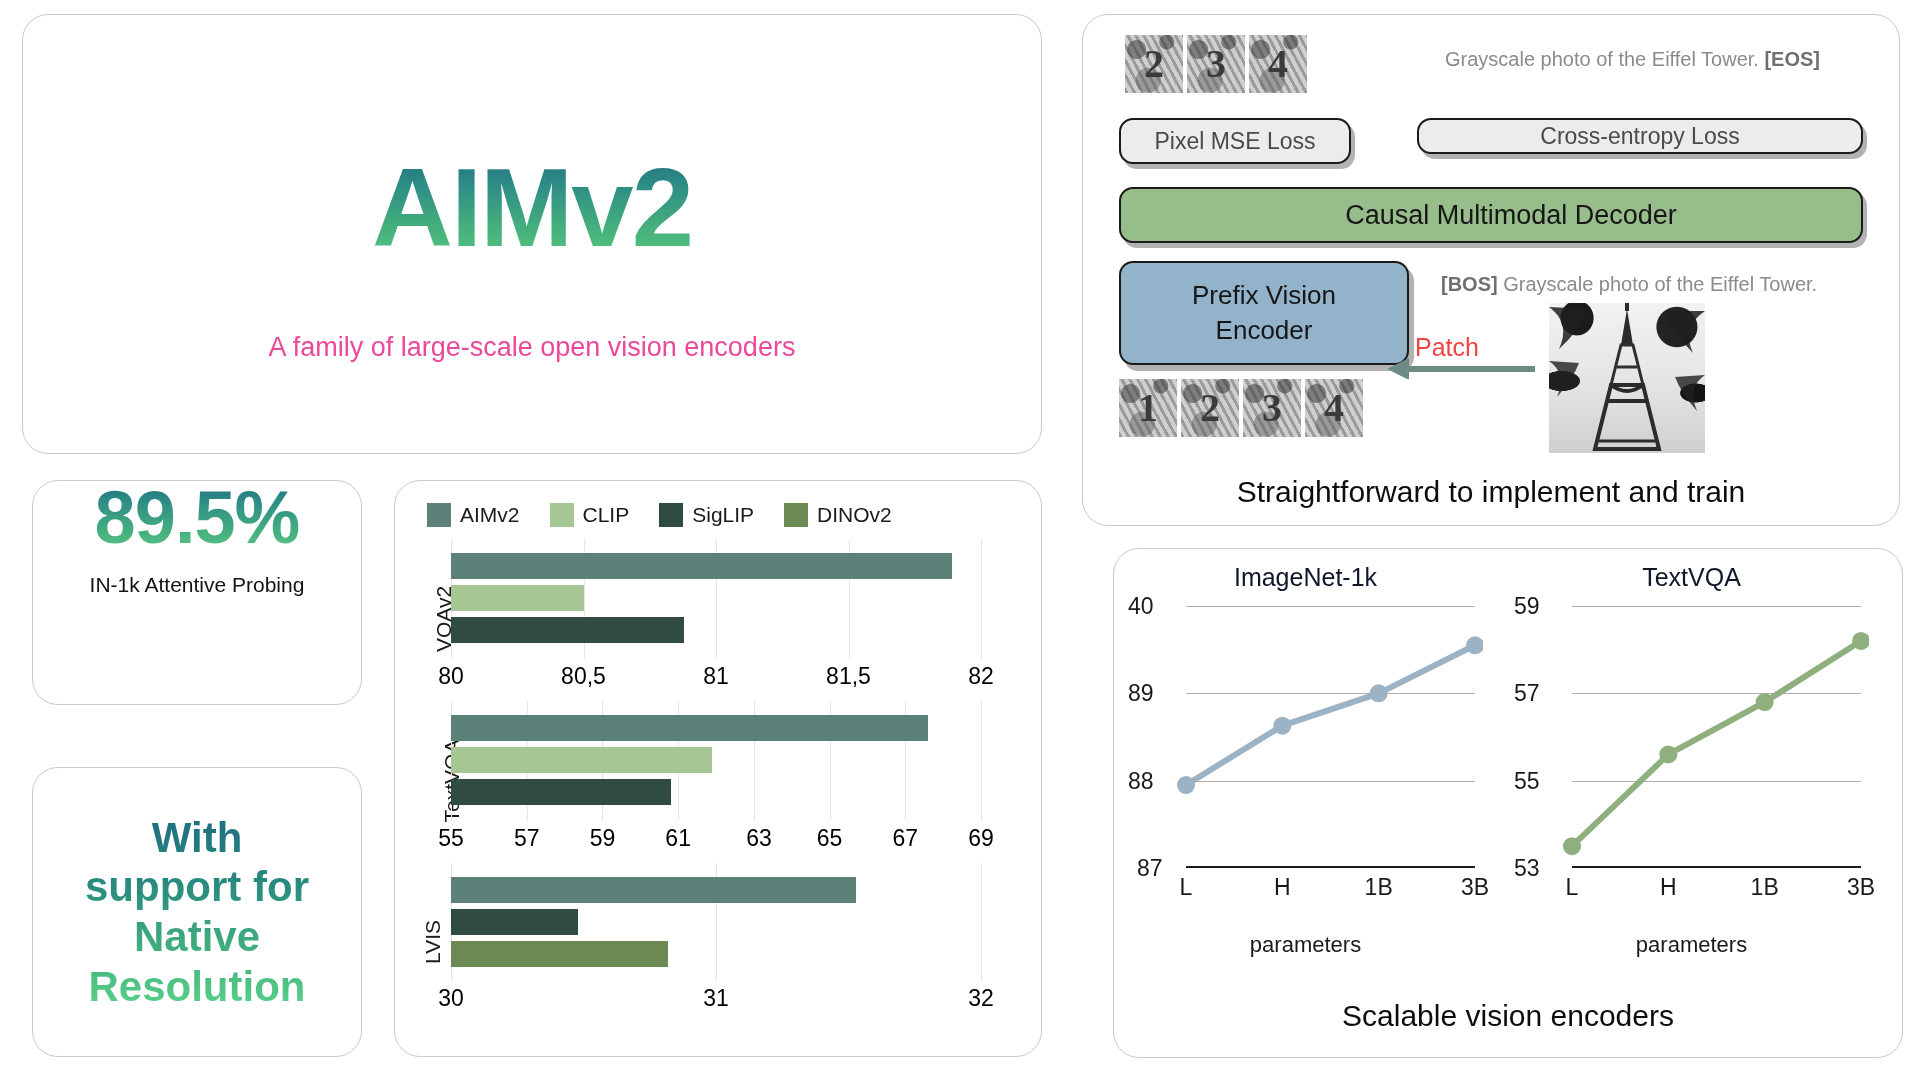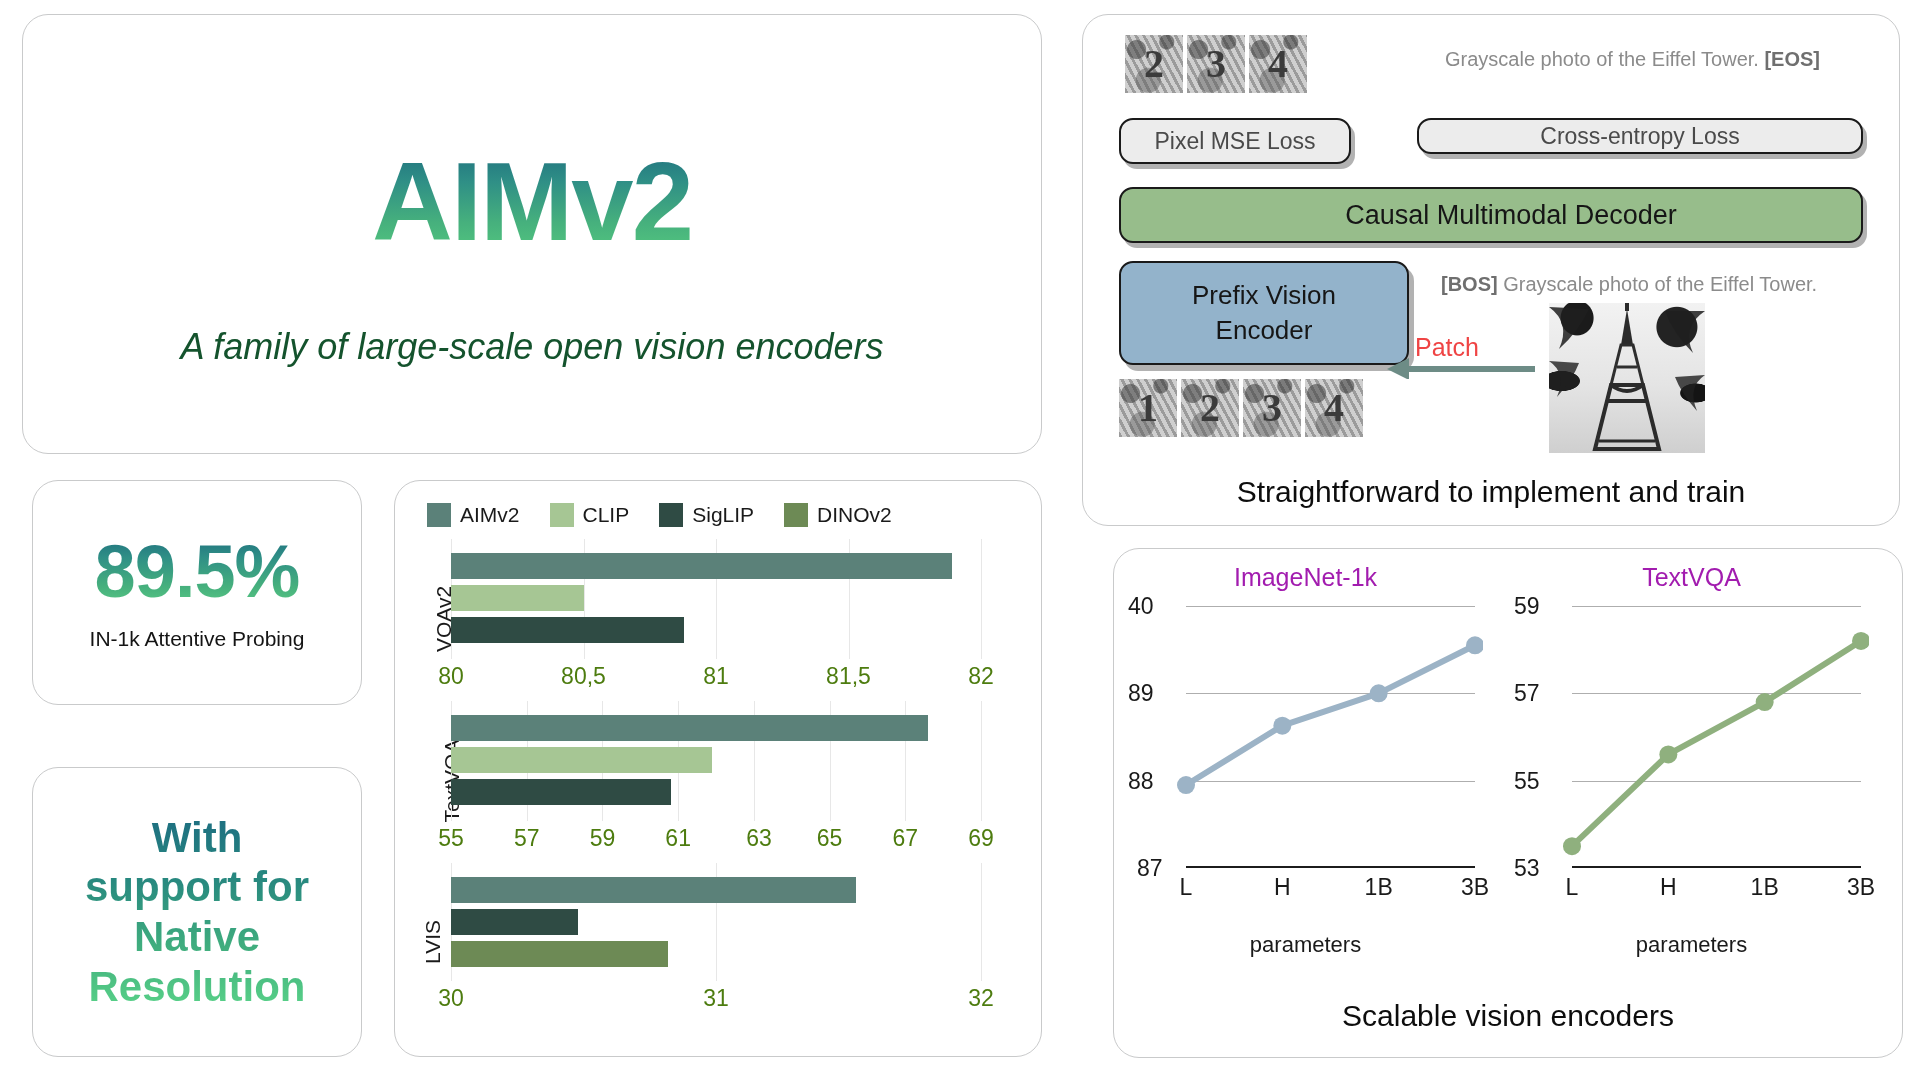--- a/index.html
+++ b/index.html
@@ -23,24 +23,24 @@
     height: 100%; display: flex; flex-direction: column;
     align-items: center; justify-content: center; gap: 28px;
   }
   #hero-logo {
     font-size: 112px; font-weight: 700; letter-spacing: -2px;
     background: linear-gradient(180deg, #1f6f7e 0%, #2f8f86 32%, #46b07d 68%, #55c97f 100%);
     -webkit-background-clip: text; background-clip: text;
     color: transparent; -webkit-text-fill-color: transparent;
     line-height: 1; margin-top: 46px;
   }
-  #hero-sub { font-size: 36px; color: #14532d; margin-top: 40px; font-style: italic; }
+  #hero-sub { font-size: 27px; color: #ec4899; margin-top: 40px; }
 
   #stat-card { left: 32px; top: 480px; width: 330px; height: 225px; }
-  #stat-inner { height: 100%; display:flex; flex-direction:column; align-items:center; justify-content:center; gap: 18px; }
+  #stat-inner { height: 100%; display:flex; flex-direction:column; align-items:center; justify-content:flex-start; gap: 18px; }
   #stat-value {
     font-size: 74px; font-weight: 700; letter-spacing: -1px;
     background: linear-gradient(180deg, #1f6f7e 0%, #2f8f86 30%, #46b07d 70%, #5ccb86 100%);
     -webkit-background-clip: text; background-clip: text;
     color: transparent; -webkit-text-fill-color: transparent;
     line-height: 1;
   }
   #stat-label { font-size: 21px; color: #141414; }
 
   #native-card { left: 32px; top: 767px; width: 330px; height: 290px; }
@@ -64,21 +64,21 @@
     position: absolute; left: 16px; top: 50%;
     transform: translateY(-50%) rotate(-90deg);
     font-size: 21px; color: #1a1a1a; white-space: nowrap;
     transform-origin: center;
   }
   .plot { position: relative; height: 120px; }
   .plot.lvis { height: 118px; }
   .gridline { position: absolute; top: 0; bottom: 0; width: 1px; background: #e7e7e7; }
   .bar { position: absolute; height: 26px; left: 0; }
   .axis { position: relative; height: 40px; }
-  .tick { position: absolute; top: 4px; font-size: 23px; color: #4d7c0f; transform: translateX(-50%); white-space: nowrap; }
+  .tick { position: absolute; top: 4px; font-size: 23px; color: #000000; transform: translateX(-50%); white-space: nowrap; }
 
   
   #arch-card { left: 1082px; top: 14px; width: 818px; height: 512px; }
   #arch-inner { position: relative; width: 100%; height: 100%; }
 
   .patch-strip { position: absolute; display: flex; gap: 4px; }
   .patch {
     width: 58px; height: 58px; position: relative; overflow: hidden;
     background:
       radial-gradient(circle at 20% 25%, rgba(60,60,60,.55) 0 9px, transparent 10px),
@@ -125,21 +125,21 @@
   #patch-arrow { position: absolute; }
   #arch-caption {
     position: absolute; left: 0; right: 0; bottom: 16px;
     text-align: center; font-size: 30px; color: #0d0d0d;
   }
 
   
   #scale-card { left: 1113px; top: 548px; width: 790px; height: 510px; }
   #scale-inner { position: relative; width:100%; height:100%; }
   .line-chart { position: absolute; top: 14px; width: 355px; height: 396px; }
-  .lc-title { text-align: center; font-size: 25px; color: #a21caf; }
+  .lc-title { text-align: center; font-size: 25px; color: #0f172a; }
   .lc-plot { position: relative; margin-top: 14px; height: 262px; }
   .lc-grid { position: absolute; left: 58px; right: 8px; height: 1px; background: #aeaeae; }
   .lc-axis-base { position:absolute; left: 58px; right: 8px; height: 2px; background: #1c1c1c; bottom: 0; }
   .lc-ylabel { position: absolute; left: 0; font-size: 23px; color: #1a1a1a; transform: translateY(-50%); }
   .lc-xlabel { position: absolute; font-size: 23px; color: #1a1a1a; transform: translateX(-50%); top: 6px; }
   .lc-axis-label { text-align: center; font-size: 22px; color: #1a1a1a; margin-top: 34px; }
   #scale-caption {
     position: absolute; left: 0; right: 0; bottom: 24px;
     text-align: center; font-size: 30px; color: #0d0d0d;
   }

